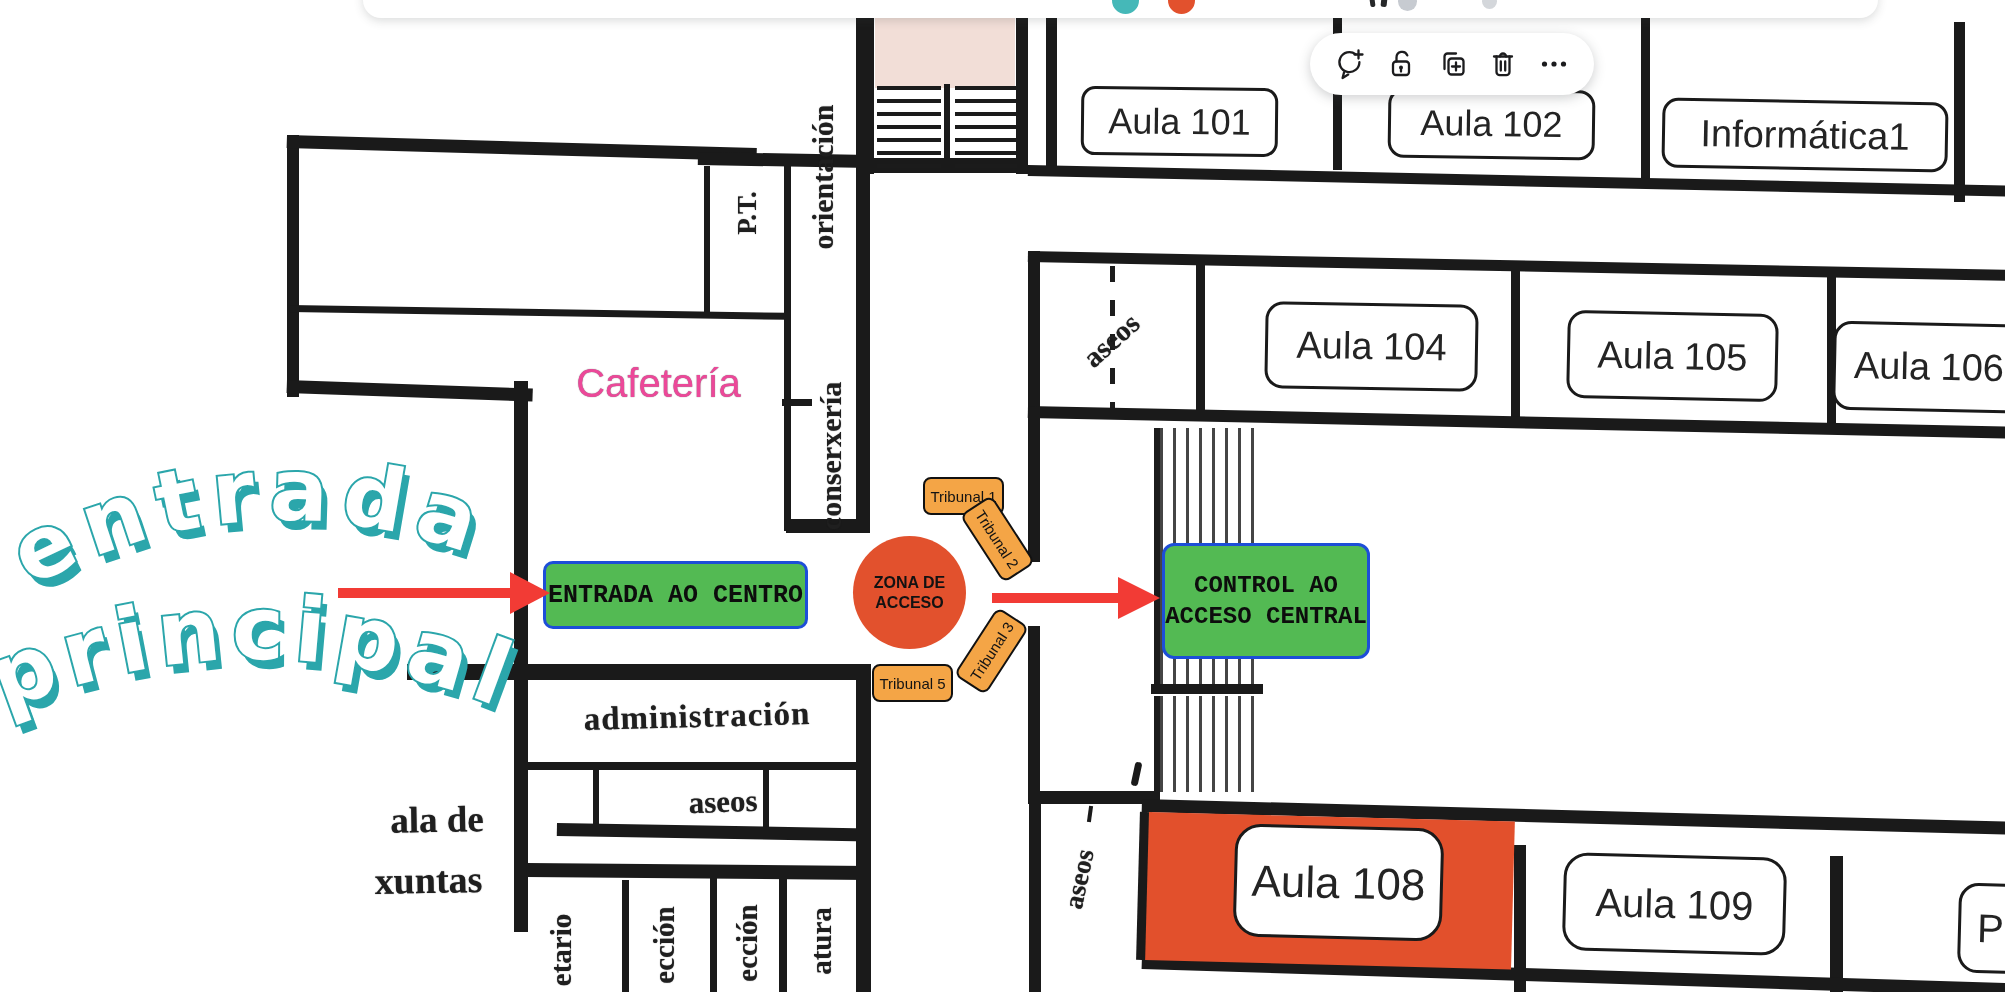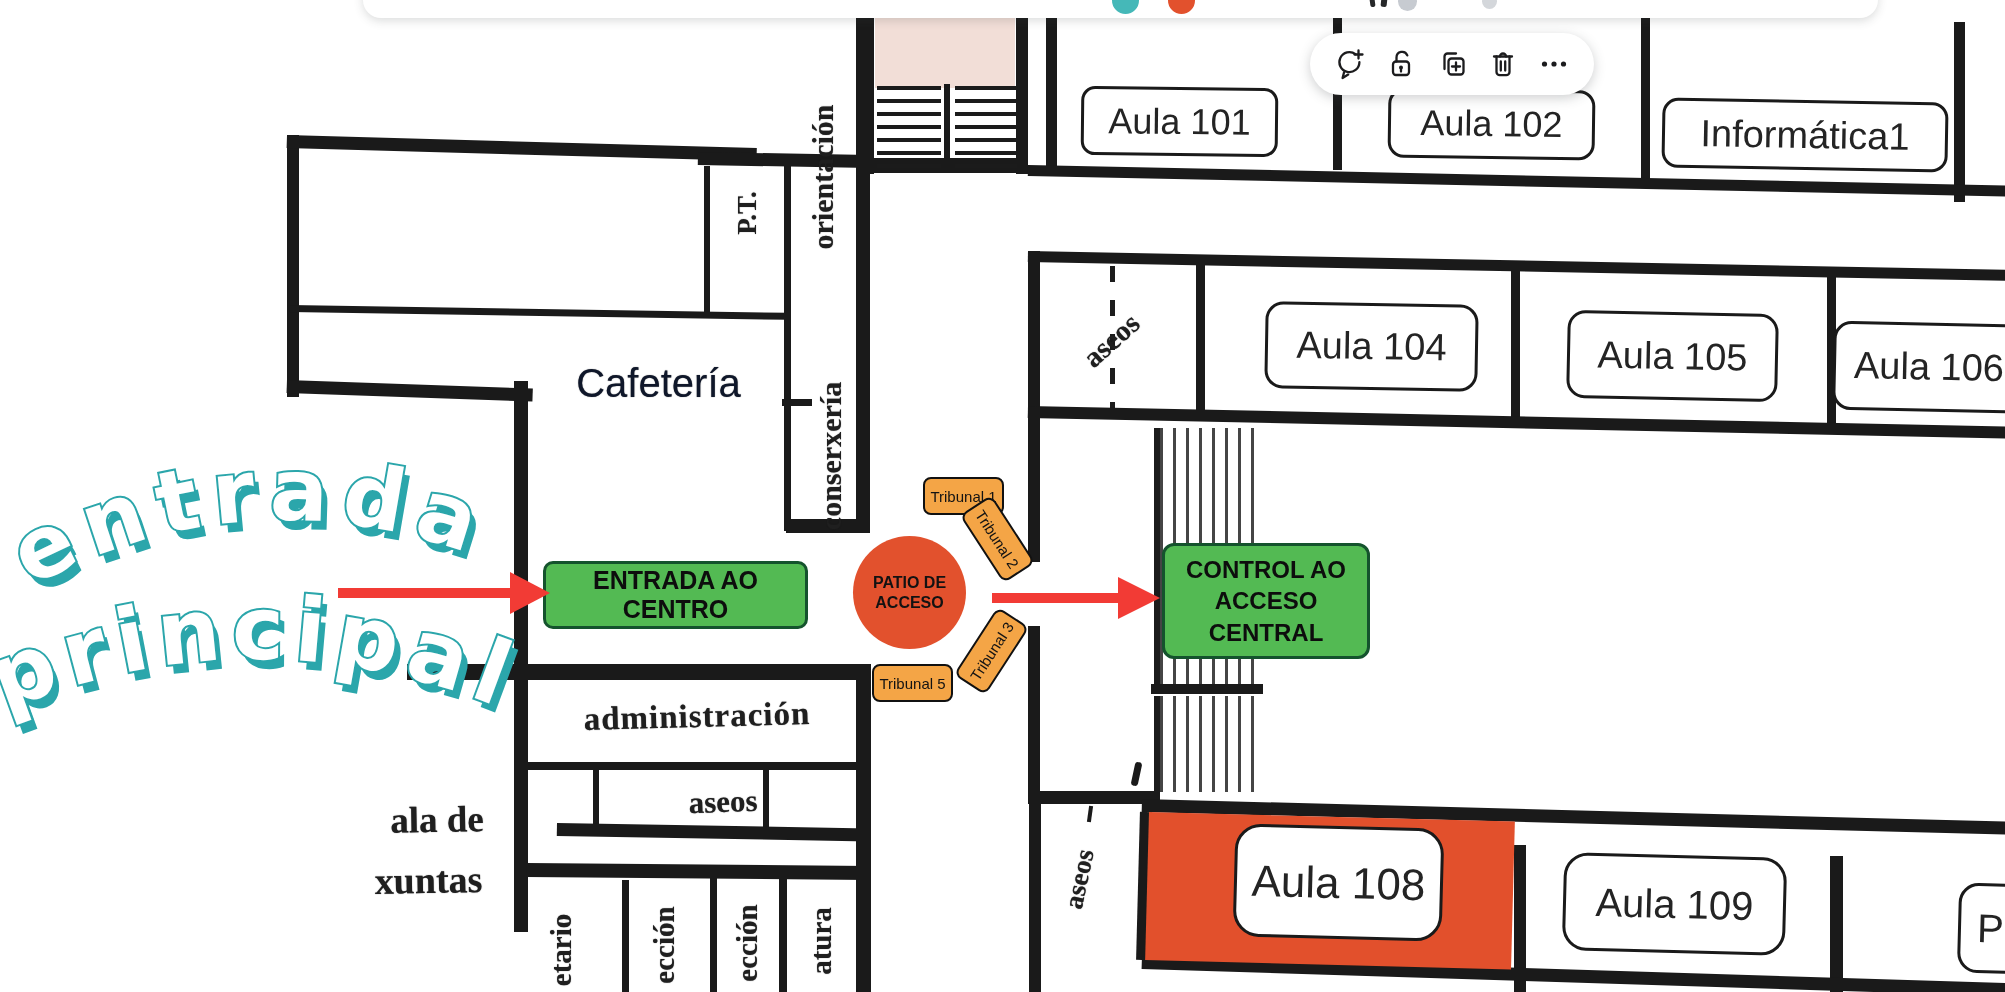--- a/index.html
+++ b/index.html
@@ -6,21 +6,21 @@
   #canvas{position:relative;width:2005px;height:992px;overflow:hidden;background:#ffffff;
           font-family:"Liberation Sans",sans-serif;}
   .abs{position:absolute;}
   .wall{position:absolute;background:#1a1a1a;}
   .scan{position:absolute;display:flex;align-items:center;justify-content:center;
         font-family:"Liberation Serif",serif;color:#1f1f1f;font-weight:600;
         text-shadow:0 0 1px rgba(25,25,25,.65);white-space:nowrap;}
   .room-label{position:absolute;display:flex;align-items:center;justify-content:center;
         background:#fff;border:3px solid #1a1a1a;color:#242424;white-space:nowrap;}
   .green-box{position:absolute;display:flex;flex-direction:column;align-items:center;justify-content:center;
-        background:#53ba53;border:3px solid #14532d;color:#0d0d0d;font-weight:800;text-align:center;}
+        background:#53ba53;border:3px solid #1d4ed8;color:#0d0d0d;font-weight:800;text-align:center;font-family:Liberation Mono, monospace;}
   .tribunal{position:absolute;width:77px;height:34px;display:flex;align-items:center;justify-content:center;
         background:#f4a546;border:2px solid #111;border-radius:8px;font-size:15px;color:#131313;}
   .zona{position:absolute;left:853px;top:536px;width:113px;height:113px;border-radius:50%;
         background:#e2512d;display:flex;flex-direction:column;align-items:center;justify-content:center;
         font-size:16px;font-weight:800;color:#121212;line-height:1.25;text-align:center;}
   .treads{position:absolute;background:repeating-linear-gradient(180deg,#1b1b1b 0 4px,transparent 4px 13px);}
   .stripes{position:absolute;border-left:6px solid #1b1b1b;
         background:repeating-linear-gradient(90deg,rgba(28,28,28,.82) 0 3px,transparent 3px 13px);}
   .dashv{position:absolute;width:5px;
         background:repeating-linear-gradient(180deg,#1c1c1c 0 16px,transparent 16px 34px);}
@@ -95,21 +95,21 @@
   <div class="wall" style="left:527px;top:762px;width:337px;height:8px;"></div>
   <div class="wall" style="left:593px;top:767px;width:6px;height:60px;"></div>
   <div class="wall" style="left:763px;top:767px;width:6px;height:60px;"></div>
   <div class="wall" style="left:557px;top:823px;width:312px;height:13px;transform:rotate(1deg);transform-origin:left top;"></div>
   <div class="wall" style="left:527px;top:863px;width:342px;height:14px;transform:rotate(0.5deg);transform-origin:left top;"></div>
   <div class="wall" style="left:622px;top:880px;width:7px;height:112px;"></div>
   <div class="wall" style="left:710px;top:878px;width:7px;height:114px;"></div>
   <div class="wall" style="left:779px;top:876px;width:8px;height:116px;"></div>
   <div class="wall" style="left:856px;top:664px;width:15px;height:328px;"></div>
 
-  <div class="scan" style="left:556px;top:360px;width:205px;height:46px;font-family:'Liberation Sans',sans-serif;font-weight:400;font-size:40px;color:#0f172a;">Cafetería</div>
+  <div class="scan" style="left:556px;top:360px;width:205px;height:46px;font-family:'Liberation Sans',sans-serif;font-weight:400;font-size:40px;color:#ec4899;">Cafetería</div>
   <div class="scan" style="left:713px;top:159px;width:220px;height:36px;font-size:30px;transform:rotate(-90deg);">orientación</div>
   <div class="scan" style="left:697px;top:195px;width:100px;height:36px;font-size:27px;transform:rotate(-90deg);">P.T.</div>
   <div class="scan" style="left:721px;top:438px;width:220px;height:36px;font-size:30px;transform:rotate(-90deg);">conserxería</div>
   <div class="scan" style="left:572px;top:694px;width:250px;height:44px;font-size:33px;letter-spacing:1px;transform:rotate(-1.5deg);">administración</div>
   <div class="scan" style="left:668px;top:783px;width:110px;height:38px;font-size:31px;transform:rotate(-2deg);">aseos</div>
   <div class="scan" style="left:372px;top:796px;width:130px;height:46px;font-size:37px;transform:rotate(-1deg);">ala de</div>
   <div class="scan" style="left:356px;top:856px;width:145px;height:48px;font-size:38px;transform:rotate(-1deg);">xuntas</div>
   <div class="scan" style="left:491px;top:930px;width:140px;height:40px;font-size:29px;transform:rotate(-90deg);">etario</div>
   <div class="scan" style="left:594px;top:925px;width:140px;height:40px;font-size:29px;transform:rotate(-90deg);">ección</div>
   <div class="scan" style="left:677px;top:923px;width:140px;height:40px;font-size:29px;transform:rotate(-90deg);">ección</div>
@@ -149,21 +149,21 @@
     <polygon points="126,0 126,42 168,21" fill="#f23b35"></polygon>
   </svg>
 
   <div class="green-box obj" style="left:543px;top:561px;width:259px;height:62px;border-radius:10px;font-size:25px;">ENTRADA AO CENTRO</div>
   <div class="green-box obj" style="left:1162px;top:543px;width:202px;height:110px;border-radius:12px;font-size:24px;line-height:1.3;">
     <span>CONTROL AO</span>
     <span>ACCESO CENTRAL</span>
   </div>
 
   <div class="zona obj">
-    <span>PATIO DE</span>
+    <span>ZONA DE</span>
     <span>ACCESO</span>
   </div>
 
   <div class="tribunal obj" style="left:923px;top:477px;">Tribunal 1</div>
   <div class="tribunal obj" style="left:957px;top:520px;transform:rotate(57deg);">Tribunal 2</div>
   <div class="tribunal obj" style="left:951px;top:632px;transform:rotate(-57deg);">Tribunal 3</div>
   <div class="tribunal obj" style="left:872px;top:664px;">Tribunal 5</div>
 
   <div class="topbar"></div>
   <div class="swatch" style="left:1112px;top:-13px;width:27px;height:27px;background:#45b8b8;"></div>

